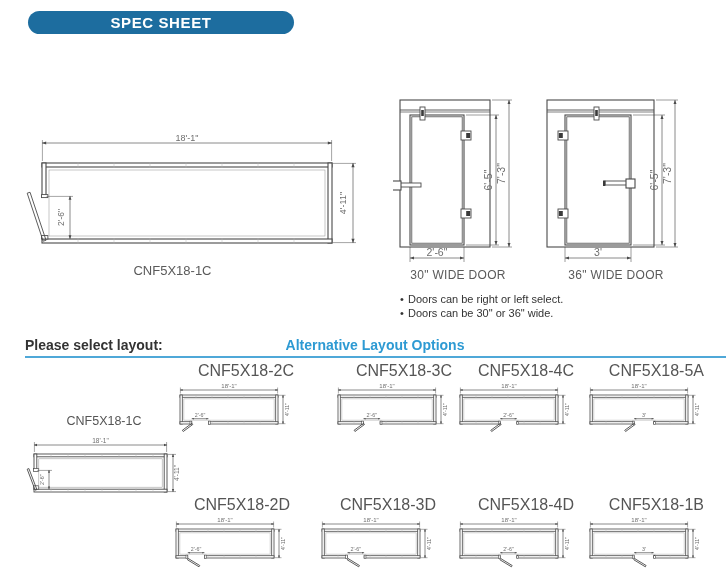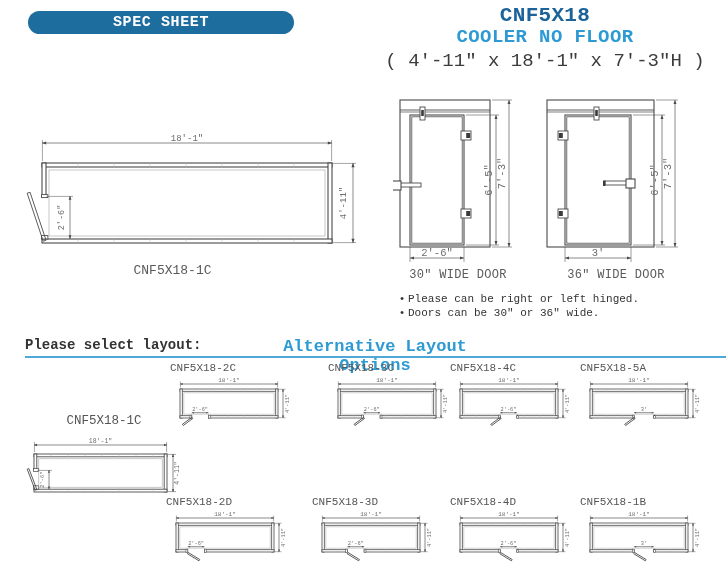--- a/index.html
+++ b/index.html
@@ -1,53 +1,48 @@
 <!DOCTYPE html>
 <html><head>
 <meta charset="utf-8">
 <style>
   html,body{margin:0;padding:0;background:#fff;}
   .page{position:relative;width:726px;height:574px;background:#ffffff;
-        font-family:Liberation Mono, monospace;overflow:hidden;}
+        font-family:Liberation Sans, sans-serif;overflow:hidden;}
   .abs{position:absolute;}
   .banner{left:28px;top:11px;width:266px;height:23px;border-radius:12px;
           display:flex;align-items:center;justify-content:center;}
   .banner span{color:#fff;font-size:15px;font-weight:bold;letter-spacing:0.6px;}
   .title-block{left:380px;top:5px;width:330px;text-align:center;}
   .model{font-size:21px;font-weight:bold;line-height:22px;letter-spacing:0.3px;}
   .product{font-size:19px;line-height:21px;font-weight:bold;letter-spacing:0.4px;}
   .overall{font-size:19px;line-height:24px;color:#3c3c3c;margin-top:1px;}
   .plan-label{font-size:13px;color:#5a5a5a;text-align:center;}
   .door-label{font-size:12px;color:#5a5a5a;text-align:center;letter-spacing:0.3px;}
   .notes{left:396px;top:292px;}
   .note-row{font-size:11px;color:#333;line-height:14px;}
   .note-row .dot{display:inline-block;width:12px;text-align:center;}
   .prompt{left:25px;top:337px;font-size:14px;font-weight:bold;color:#333;}
   .alt-heading{left:260px;top:337px;width:230px;text-align:center;
-               font-size:17px;font-weight:bold;}
+               font-size:14px;font-weight:bold;}
   .rule{left:25px;top:356px;width:701px;height:2px;}
-  .optlabel{display:block;font-size:11px;color:#555;text-align:left;
+  .optlabel{display:block;font-size:16px;color:#555;text-align:right;
             margin-bottom:2px;white-space:nowrap;}
   .sel-label{font-size:12.5px;color:#555;text-align:center;}
   svg{display:block;}
 </style>
 </head>
 <body>
 
 <div class="page">
 
   <div class="abs banner" id="banner" style="background: rgb(29, 109, 159);">
     <span>SPEC SHEET</span>
   </div>
 
-  <div class="abs title-block">
-    <div class="model" id="model-title" style="color: rgb(28, 99, 153);">CNF5X18</div>
-    <div class="product" id="product-title" style="color: rgb(45, 154, 211);">COOLER NO FLOOR</div>
-    <div class="overall">( 4'-11" x 18'-1" x 7'-3"H )</div>
-  </div>
 
   <svg class="abs" id="main-plan" style="left:25px;top:125px;" width="345" height="140" viewBox="0 0 345 140">
       <line x1="17.4" y1="15" x2="17.4" y2="36" stroke="#4a4a4a" stroke-width="0.5"></line>
       <line x1="306.6" y1="15" x2="306.6" y2="36" stroke="#4a4a4a" stroke-width="0.5"></line>
       <line x1="17" y1="18" x2="307" y2="18" stroke="#4a4a4a" stroke-width="0.65"></line>
       <polygon points="17,18 21.2,16.404 21.2,19.596" fill="#4a4a4a"></polygon>
       <polygon points="307,18 302.8,16.404 302.8,19.596" fill="#4a4a4a"></polygon>
       <text x="162" y="15.5" font-size="9" fill="#6e6e6e" text-anchor="middle">18'-1"</text>
       <rect x="17" y="38" width="290" height="4" fill="#fff" stroke="#4a4a4a" stroke-width="1.1"></rect>
       <rect x="303" y="38" width="4" height="80" fill="#fff" stroke="#4a4a4a" stroke-width="1.1"></rect>
@@ -153,21 +148,21 @@
       <line x1="24" y1="152" x2="24" y2="167" stroke="#4a4a4a" stroke-width="0.55"></line>
       <line x1="90" y1="152" x2="90" y2="167" stroke="#4a4a4a" stroke-width="0.55"></line>
       <line x1="24" y1="163" x2="90" y2="163" stroke="#4a4a4a" stroke-width="0.65"></line>
       <polygon points="24,163 28,161.48 28,164.52" fill="#4a4a4a"></polygon>
       <polygon points="90,163 86,161.48 86,164.52" fill="#4a4a4a"></polygon>
       <text x="57" y="160.5" font-size="10.5" fill="#6e6e6e" text-anchor="middle">3'</text>
     </svg>
   <div class="abs door-label" style="left:541px;top:268px;width:150px;">36" WIDE DOOR</div>
 
   <div class="abs notes">
-    <div class="note-row"><span class="dot">•</span><span>Please can be right or left hinged.</span></div>
+    <div class="note-row"><span class="dot">•</span><span>Doors can be right or left select.</span></div>
     <div class="note-row"><span class="dot">•</span><span>Doors can be 30" or 36" wide.</span></div>
   </div>
 
   <div class="abs prompt">Please select layout:</div>
   <div class="abs alt-heading" id="alt-heading" style="color: rgb(45, 154, 211);">Alternative Layout Options</div>
   <div class="abs rule" id="rule" style="background: rgb(79, 168, 216);"></div>
 
   <div class="abs" style="left:24px;top:414px;width:160px;">
     <div class="sel-label">CNF5X18-1C</div>
     <svg id="sel-plan" style="margin-top:3px;" width="160" height="78" viewBox="0 0 160 78">

